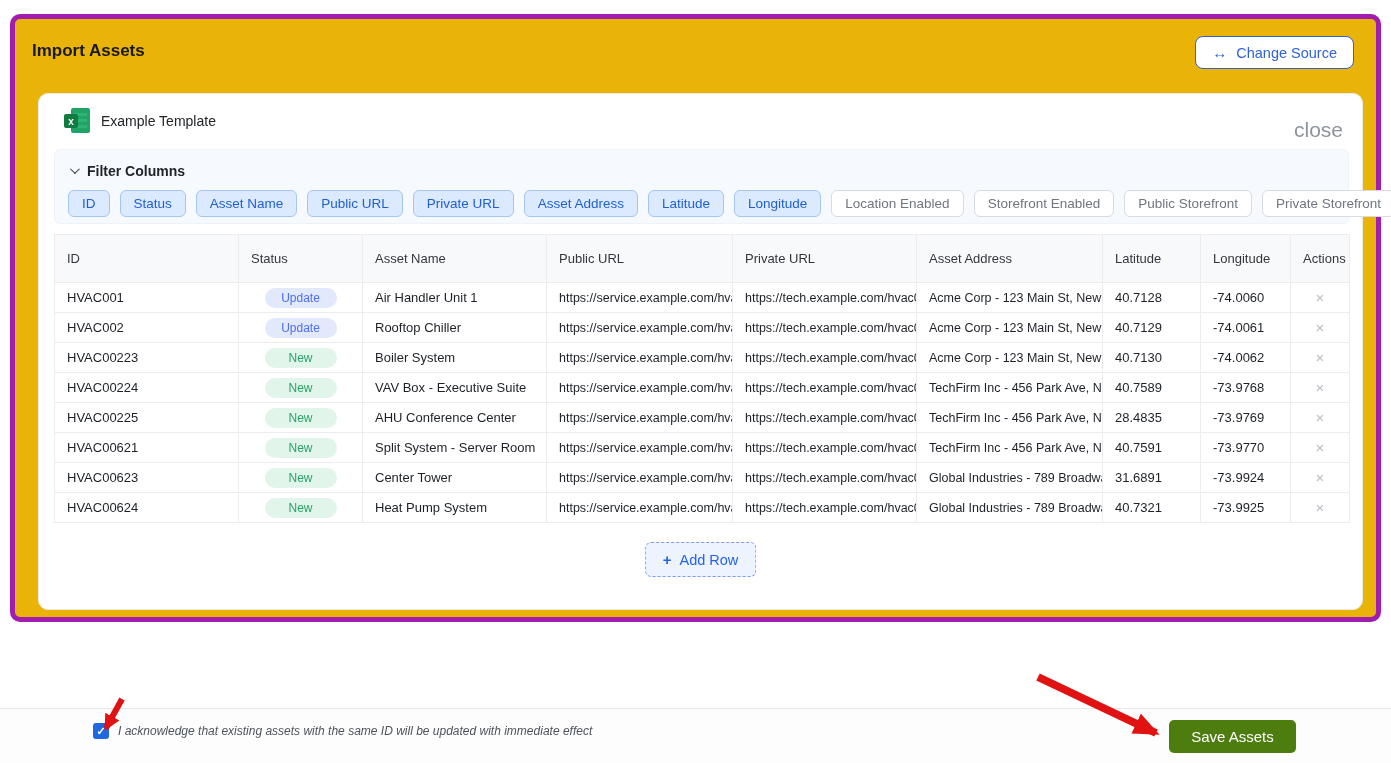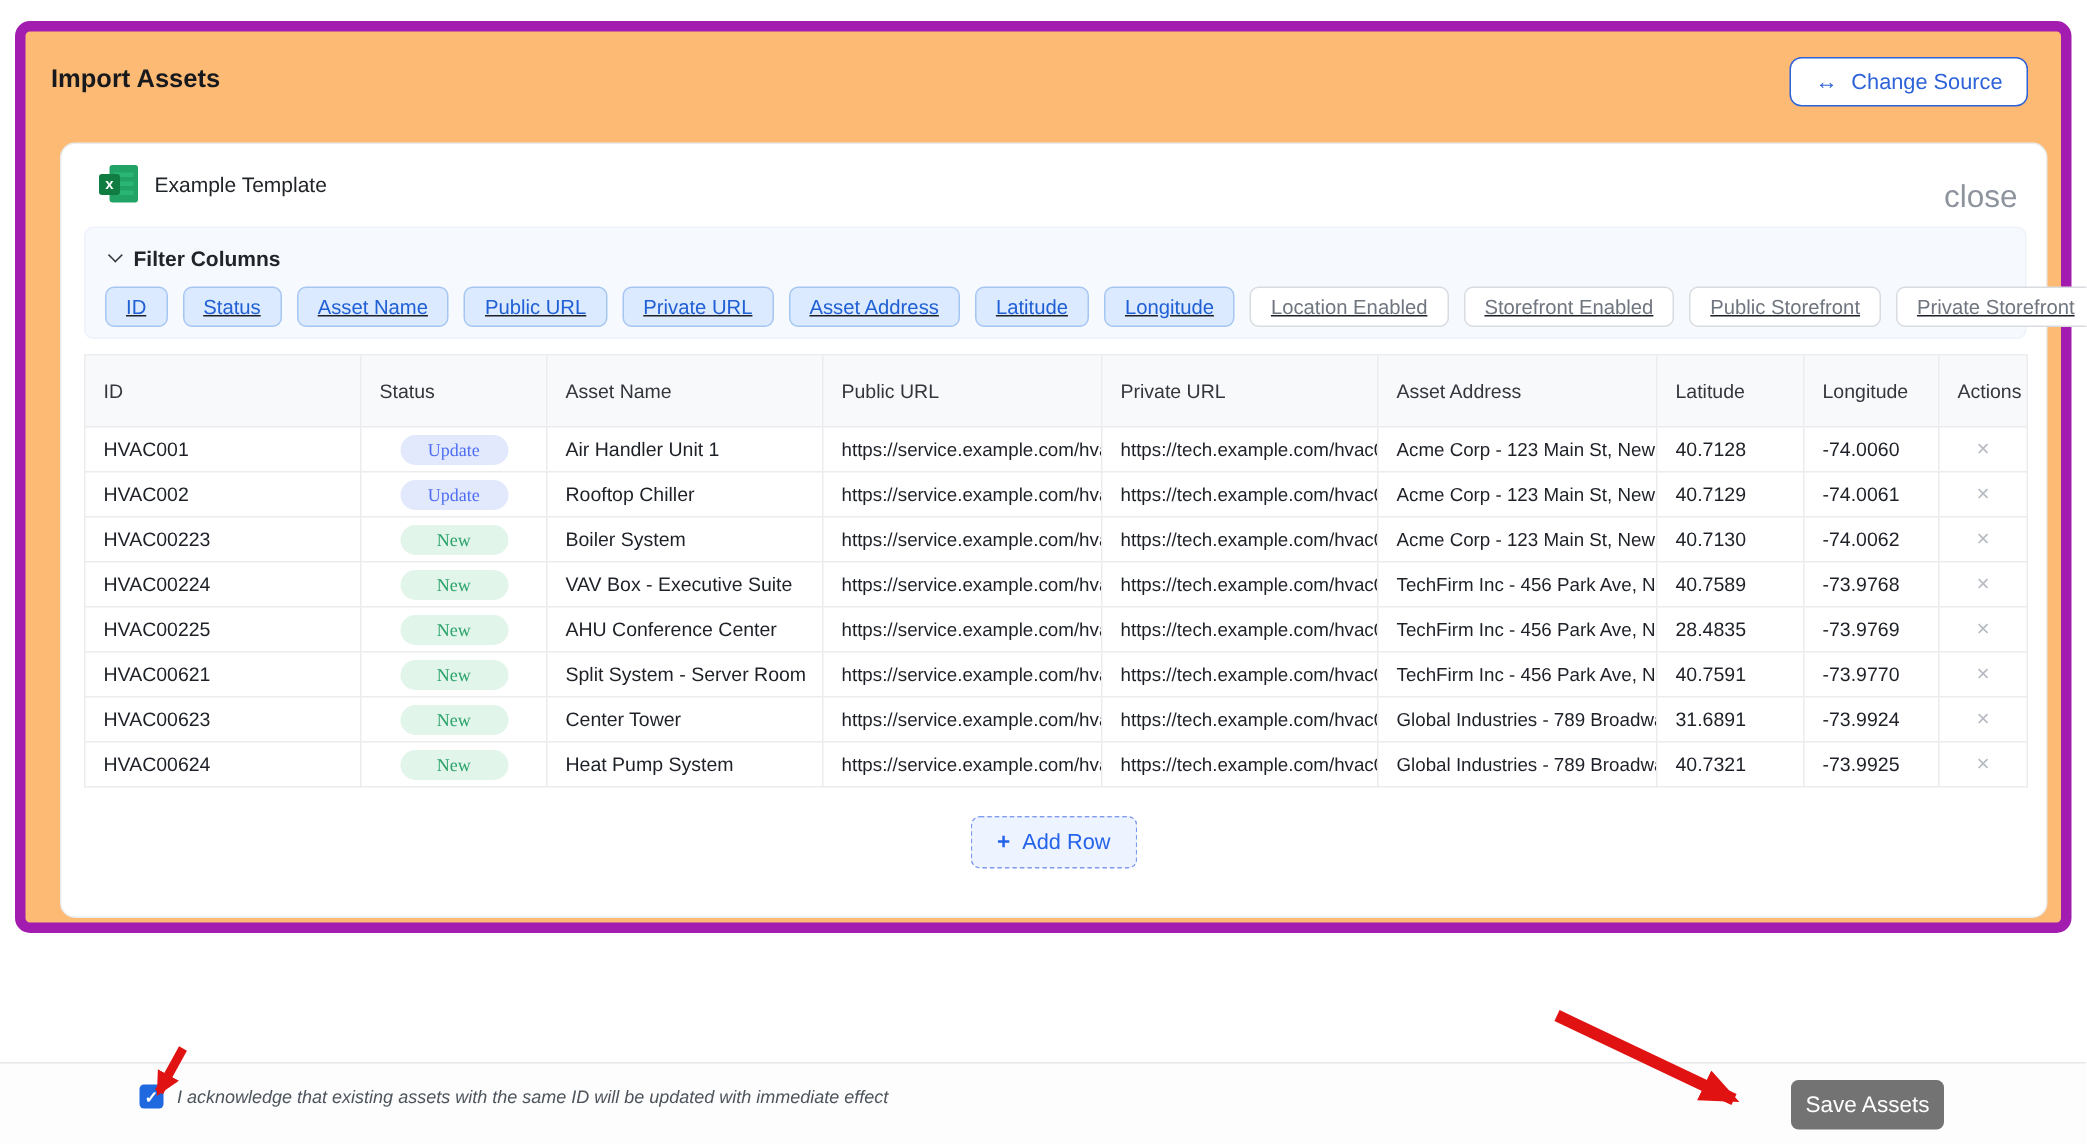--- a/index.html
+++ b/index.html
@@ -10,22 +10,22 @@
     font-family: "Liberation Sans", sans-serif;
     color: #1d2127;
     overflow: hidden;
   }
 
   
   .outer-card {
     position: absolute;
     left: 10px; top: 14px;
     width: 1371px; height: 608px;
-    background: #fdba74;
-    border: 7px solid #a21caf;
+    background: #eab308;
+    border: 5px solid #a21caf;
     border-radius: 10px;
   }
   .page-title {
     position: absolute;
     left: 17px; top: 22px;
     font-size: 17px;
     font-weight: 700;
     color: #17191d;
   }
   .change-source-btn {
@@ -106,21 +106,20 @@
 
   
   .filter-panel {
     position: absolute;
     left: 15px; top: 55px;
     width: 1295px; height: 75px;
     background: #f6f9fe;
     border: 1px solid #eef2fa;
     border-radius: 6px;
     padding: 10px 13px 0 13px;
-    text-decoration: underline;
   }
   .filter-head {
     display: inline-flex;
     align-items: center;
     gap: 10px;
     cursor: pointer;
     margin-left: 2px;
   }
   .chev-down {
     width: 7px; height: 7px;
@@ -182,21 +181,21 @@
     height: 30px;
     border: 1px solid #ececee;
     font-size: 13px;
     color: #1d2127;
     padding: 0 4px 0 12px;
     white-space: nowrap;
     overflow: hidden;
     background: #fff;
   }
   .grid-table td.url-cell { font-size: 12.5px; padding-right: 0; }
-  .grid-table td.status-cell { text-align: center; padding: 0; font-family: Liberation Serif, serif; }
+  .grid-table td.status-cell { text-align: center; padding: 0; }
   .grid-table td.actions-cell { text-align: center; padding: 0; }
   .badge {
     display: inline-block;
     width: 72px;
     line-height: 20px;
     border-radius: 10px;
     font-size: 12px;
   }
   .badge.update { background: #e3e9fc; color: #4d6df3; }
   .badge.new    { background: #e2f5ea; color: #2aa26a; }
@@ -255,22 +254,22 @@
     flex: none;
   }
   .ack-text {
     font-style: italic;
     font-size: 12px;
     color: #4d545c;
   }
   .save-btn {
     position: absolute;
     right: 95px; top: 11px;
-    width: 102px; height: 33px;
-    background: #737373;
+    width: 127px; height: 33px;
+    background: #4d7c0f;
     border: none;
     border-radius: 5px;
     color: #fff;
     font-size: 15px;
     font-family: "Liberation Sans", sans-serif;
     cursor: pointer;
   }
 
   
   .annot-layer {

